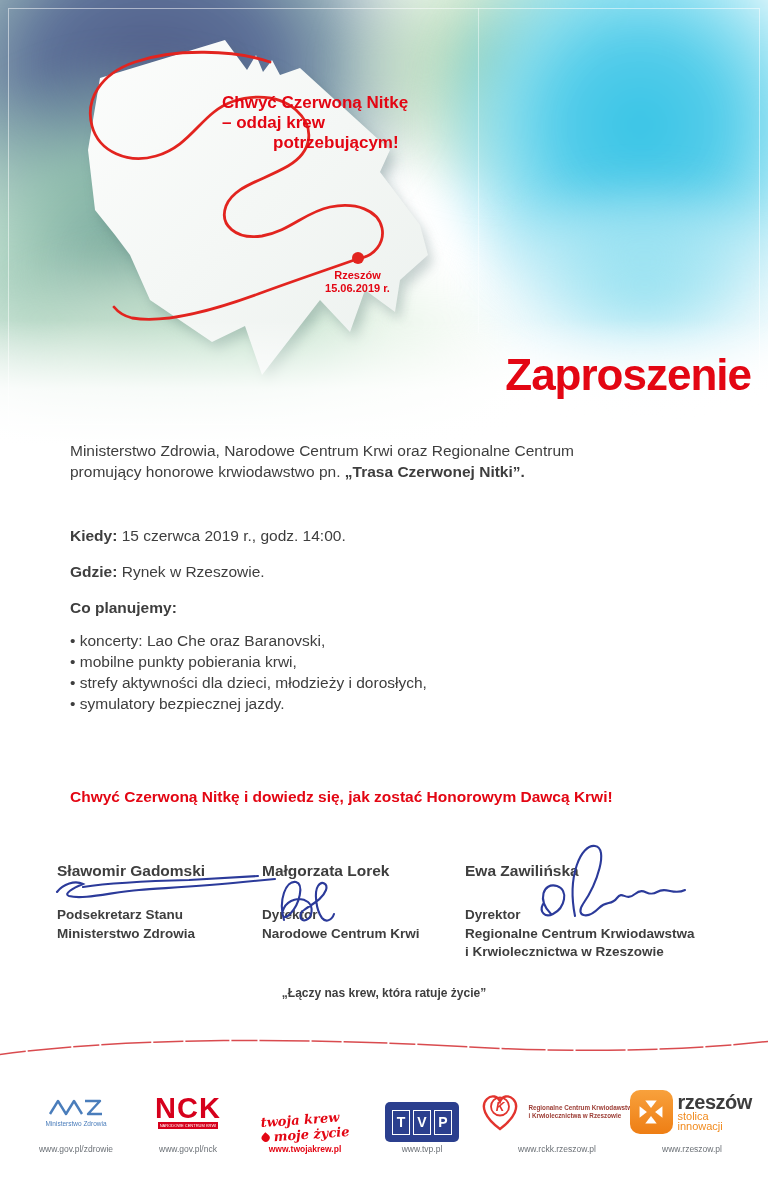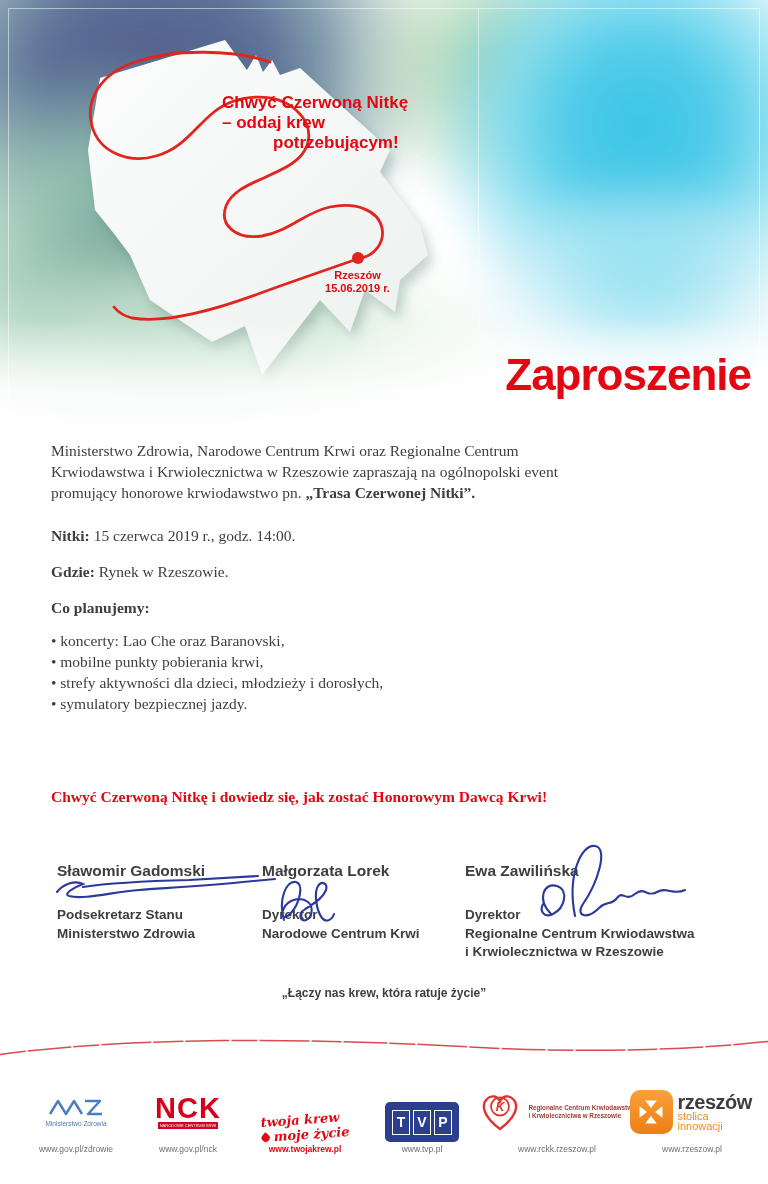--- a/index.html
+++ b/index.html
@@ -33,21 +33,21 @@
             font-size:17px;line-height:20px;}
   .headline .indent{padding-left:51px;}
   .marker-label{position:absolute;left:295px;top:269px;width:125px;text-align:center;
             color:#e30613;font-weight:bold;font-size:11px;line-height:13px;}
 
   .big-title{position:absolute;right:37px;top:350px;color:#e30613;font-weight:bold;
             font-size:44px;letter-spacing:-1px;}
 
   
   .txt{color:#3e3e3e;font-size:15.5px;line-height:21px;}
-  .abs{position:absolute;left:51px;width:655px;font-family:Liberation Serif, serif;}
+  .abs{position:absolute;left:70px;width:655px;}
   .lbl{font-weight:bold;}
   .red{color:#e30613;font-weight:bold;}
   .bullet::before{content:"• ";}
 
   
   .sig-col{position:absolute;top:862px;}
   .sig-col .name{font-weight:bold;font-size:15.5px;color:#3e3e3e;}
   .sig-col .roles{margin-top:26px;font-weight:bold;font-size:13.5px;line-height:18.5px;color:#3e3e3e;}
   .sig-svg{position:absolute;pointer-events:none;}
   .ink{stroke:#2b3a9a;stroke-width:2.1;fill:none;stroke-linecap:round;}
@@ -140,26 +140,25 @@
     <div class="marker-label">
       <div>Rzeszów</div>
       <div>15.06.2019 r.</div>
     </div>
   </div>
 
   <div class="big-title">Zaproszenie</div>
 
   <div class="abs txt" style="top:440px;">
     <div>Ministerstwo Zdrowia, Narodowe Centrum Krwi oraz Regionalne Centrum</div>
-    <div>Krwiodawstwa i Krwiolecznictwa w Rzeszowie zapraszają na ogólnopolski event</div>
     <div><span>promujący honorowe krwiodawstwo pn. </span><span class="lbl">„Trasa Czerwonej Nitki”.</span></div>
   </div>
 
   <div class="abs txt" style="top:525px;">
-    <span class="lbl">Nitki:</span>
+    <span class="lbl">Kiedy:</span>
     <span>15 czerwca 2019 r., godz. 14:00.</span>
   </div>
 
   <div class="abs txt" style="top:561px;">
     <span class="lbl">Gdzie:</span>
     <span>Rynek w Rzeszowie.</span>
   </div>
 
   <div class="abs txt lbl" style="top:597px;">Co planujemy:</div>
 

